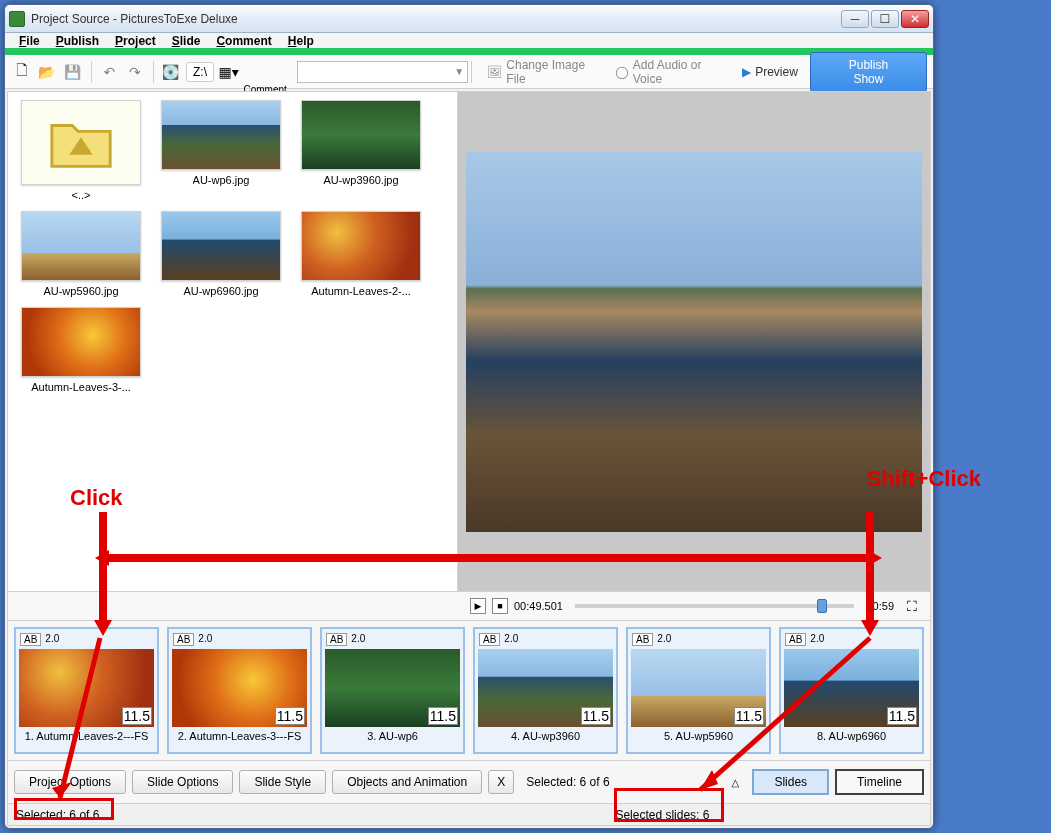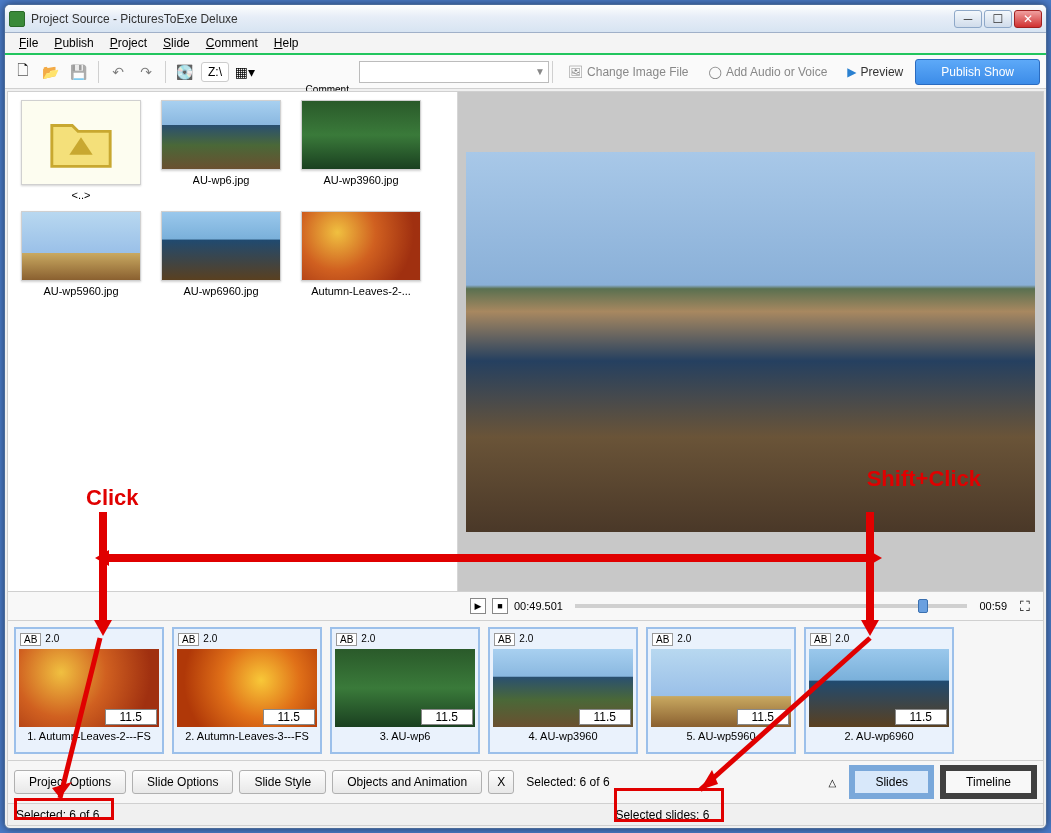--- a/index.html
+++ b/index.html
@@ -1,63 +1,63 @@
 <!DOCTYPE html>
 <html><head>
 <meta charset="utf-8">
 <style>
 * { box-sizing: border-box; margin: 0; padding: 0; font-family: "Segoe UI", Tahoma, sans-serif; }
 body { background: #4a7bc8; padding: 4px; width: 1051px; height: 833px; overflow: hidden; position: relative; }
-.window { background: #f0f0f0; border: 1px solid #4a6b9a; border-radius: 6px; width: 1043px; height: 825px; overflow: hidden; display: flex; flex-direction: column; box-shadow: 0 0 8px rgba(0,0,0,0.5);}
+.window { background: #f0f0f0; border: 1px solid #4a6b9a; border-radius: 6px; width: 930px; height: 825px; overflow: hidden; display: flex; flex-direction: column; box-shadow: 0 0 8px rgba(0,0,0,0.5);}
 .titlebar { height: 28px; background: linear-gradient(#fdfefe,#e6edf7 45%,#d7e4f2); display: flex; align-items: center; padding: 0 4px; border-bottom: 1px solid #a0b0c8;}
 .titlebar-icon { width: 16px; height: 16px; background: #3a8a3a; display: inline-block; margin-right: 6px; border: 1px solid #2a6a2a; border-radius: 2px;}
 .titlebar-text { font-size: 12px; color: #333; flex: 1;}
 .winbtns { display: flex; gap: 2px;}
 .winbtn { width: 28px; height: 18px; border-radius: 3px; display:flex; align-items:center; justify-content:center; font-size:12px; color:#333; background: linear-gradient(#f4f8fc,#d0dceb); border:1px solid #8ea8c8;}
 .winbtn.close { background: linear-gradient(#f0a0a0,#d03030); color:#fff; border-color:#a02020;}
-.menubar { height: 22px; background: #f4f4f4; display:flex; align-items:center; padding: 0 6px; border-bottom:2px solid #22c55e; font-size:12px;}
+.menubar { height: 22px; background: #f4f4f4; display:flex; align-items:center; padding: 0 6px; border-bottom:7px solid #22c55e; font-size:12px;font-weight:bold;}
 .menubar span { padding: 2px 8px; cursor: default;}
 .menubar span::first-letter { text-decoration: underline; }
 .toolbar { height: 34px; background: #fafafa; border-bottom: 1px solid #d0d0d0; display:flex; align-items:center; padding: 0 6px; gap:4px;}
 .tbtn { width:24px; height:24px; display:flex; align-items:center; justify-content:center; border-radius:3px; font-size:14px;}
 .sep { width:1px; height:22px; background:#d0d0d0; margin:0 3px;}
 .drive { font-size:12px; padding: 2px 6px; border:1px solid #ccc; border-radius:3px; background:#fff;}
 .comment-label { font-size:10px; margin-left: auto; margin-right: 6px; margin-top: 36px;}
 .comment-box { width: 190px; height:22px; border:1px solid #bcbcbc; background:#fff; font-size:12px; padding:0 4px;}
 .tool-link { font-size:12px; color:#888; padding: 0 8px; display:flex; align-items:center; gap:4px;}
 .tool-link.preview{color:#333;}
-.publish-btn { background: linear-gradient(#5da9f8,#3c8ce8); color:#fff; font-size:12px; padding: 5px 25px; border-radius:3px; border:1px solid #2a6bc0; margin-left:0;}
+.publish-btn { background: linear-gradient(#5da9f8,#3c8ce8); color:#fff; font-size:12px; padding: 5px 25px; border-radius:3px; border:1px solid #2a6bc0; margin-left:0;text-align:center;}
 .main { flex:1; display:flex; flex-direction:column; background:#fff; border:1px solid #d0d0d0; margin: 2px; overflow:hidden;}
 .upper { display:flex; height: 510px;}
 .browser { width: 450px; background:#fff; border-right: 1px solid #d6d6d6; padding: 8px; overflow:auto;}
 .thumb-grid { display: flex; flex-wrap: wrap; gap: 10px;}
 .thumb-item { width: 130px; display:flex; flex-direction:column; align-items:center;}
 .thumb-box { width:120px; height:70px; border:1px solid #d0d0d0; box-shadow: 0 1px 2px rgba(0,0,0,0.18); background:#888; overflow:hidden; position:relative;}
 .thumb-item.folder .thumb-box{ border:1px solid #d0d0d0; background:#fdfdf0; height:85px; display:flex;align-items:center;justify-content:center;}
 .thumb-caption { font-size:11px; margin-top:4px; text-align:center; max-width:120px; white-space:nowrap; overflow:hidden; text-overflow:ellipsis;}
 .preview-pane { flex:1; display:flex; flex-direction:column; background:#c8c8c8; position:relative;}
 .preview-inner{ flex:1; margin:4px; background:#c8c8c8; display:flex; flex-direction:column; justify-content:center;}
 .preview-img { height: 380px; background: linear-gradient(#a8c8e8 0%, #8ab0d8 35%, #5a7050 36%, #a88860 42%, #254060 55%, #6a5438 75%, #4a3828 100%); position:relative; margin: 0 4px;}
 .playbar { height: 30px; background:#f8f8f8; border-top:1px solid #d0d0d0; display:flex; align-items:center; padding: 0 6px; gap:6px; font-size:11px;}
 .pbtn { width:16px; height:16px; border:1px solid #888; display:flex;align-items:center;justify-content:center; font-size:9px; background:#fff;}
 .slider-track { flex:1; height:4px; background:#d0d0d0; position:relative; margin:0 6px;}
 .slider-thumb { position:absolute; right:10%; top:-5px; width:10px; height:14px; background:#6aa0e0; border:1px solid #3a70b0; border-radius:2px;}
 .timeline { background:#f6f6f6; border-top:1px solid #d0d0d0; padding: 6px; display:flex; gap: 8px; overflow-x:auto; min-height:140px;}
 .slide { width: 150px; border:2px solid #9cc0ea; background:#eaf2fc; position:relative; padding:3px; display:flex; flex-direction:column;}
 .slide-top { font-size:10px; display:flex; gap:4px; padding:1px;text-align:right;}
 .slide-badge { background:#fff; border:1px solid #999; padding:0 3px;}
 .slide-img { height:78px; background:#777; margin-top:2px; position:relative;}
-.slide-dur { position:absolute; bottom:2px; right:2px; background:#fff; font-size:12px; padding:0 14px; border:1px solid #888;}
+.slide-dur { position:absolute; bottom:2px; right:2px; background:#fff; font-size:14px; padding:0 1px; border:1px solid #888;}
 .slide-cap { font-size:11px; text-align:center; padding-top:3px; white-space:nowrap; overflow:hidden; text-overflow:ellipsis;}
 .bottom-bar { height: 44px; background:#f6f6f6; border-top:1px solid #d0d0d0; display:flex; align-items:center; padding: 0 6px; gap:6px;}
 .bbtn { font-size:12px; padding:4px 14px; background:linear-gradient(#fdfdfd,#e8e8e8); border:1px solid #b0b0b0; border-radius:3px;}
 .bbtn.x{ padding:4px 8px;}
 .sel-text { font-size:12px; margin-left: 6px;}
 .tri-btn { margin-left:auto; width:22px; font-size:10px; text-align:center;}
-.tab-btn { font-size:12px; padding:4px 20px; border:6px solid #404040; background:#f8f8f8;}
+.tab-btn { font-size:12px; padding:4px 20px; border:2px solid #404040; background:#f8f8f8;}
 .tab-btn.active { background:#d8e8fa; border-color:#7aa8da;}
 .statusbar { height: 22px; background:#f0f0f0; border-top:1px solid #d0d0d0; display:flex; align-items:center; font-size:12px;}
 .status-block { padding:0 8px; }
 .red-box { position:absolute; border:3px solid #e00000; pointer-events:none;}
 .anno-text { position:absolute; font-weight:bold; color:#e00000; font-size:22px; font-family: Arial, sans-serif;}
 .arrow-line { position:absolute; background:#e00000; pointer-events:none;}
 .arrow-head-down { position:absolute; width:0; height:0; border-left:9px solid transparent; border-right:9px solid transparent; border-top:16px solid #e00000;}
 svg.folder-ico{width:70px;height:60px;}
 
 .land-a { background: linear-gradient(#a8d0f0 0%, #8ab8e0 35%, #2a5070 36%, #4a6838 65%, #6a5030 100%);}
@@ -146,20 +146,24 @@
               <div class="thumb-caption">AU-wp5960.jpg</div>
             </div>
             <div class="thumb-item">
               <div class="thumb-box land-b"></div>
               <div class="thumb-caption">AU-wp6960.jpg</div>
             </div>
             <div class="thumb-item">
               <div class="thumb-box leaf-a"></div>
               <div class="thumb-caption">Autumn-Leaves-2-...</div>
             </div>
+            <div class="thumb-item">
+              <div class="thumb-box leaf-b"></div>
+              <div class="thumb-caption">Autumn-Leaves-3-...</div>
+            </div>
           </div>
       </div>
       <div class="preview-pane">
         <div class="preview-inner">
           <div class="preview-img"></div>
         </div>
       </div>
     </div>
 
     <div class="playbar">
@@ -226,21 +230,21 @@
           <div class="slide-cap">5. AU-wp5960</div>
         </div>
         <div class="slide">
           <div class="slide-top">
             <span class="slide-badge">AB</span>
             <span>2.0</span>
           </div>
           <div class="slide-img land-b">
             <span class="slide-dur">11.5</span>
           </div>
-          <div class="slide-cap">2. AU-wp6960</div>
+          <div class="slide-cap">8. AU-wp6960</div>
         </div>
       </div>
 
     <div class="bottom-bar">
       <span class="bbtn">Project Options</span>
       <span class="bbtn">Slide Options</span>
       <span class="bbtn">Slide Style</span>
       <span class="bbtn">Objects and Animation</span>
       <span class="bbtn x">X</span>
       <span class="sel-text">Selected: 6 of 6</span>
@@ -250,21 +254,21 @@
     </div>
 
     <div class="statusbar">
       <span class="status-block">Selected: 6 of 6</span>
       <span style="flex:0 0 500px"></span>
       <span class="status-block">Selected slides: 6</span>
     </div>
   </div>
 </div>
 
-<div class="anno-text" style="left:70px; top:485px;margin-left:16px;">Click</div>
+<div class="anno-text" style="left:70px; top:485px;">Click</div>
 <div class="anno-text" style="right:70px; top:466px;">Shift+Click</div>
 <div class="arrow-line" style="left:99px; top:512px; width:8px; height:110px;"></div>
 <div class="arrow-head-down" style="left:94px; top:620px;"></div>
 <div class="arrow-line" style="left:866px; top:512px; width:8px; height:110px;"></div>
 <div class="arrow-head-down" style="left:861px; top:620px;"></div>
 <div class="arrow-line" style="left:103px; top:554px; width:768px; height:8px;"></div>
 <div style="position:absolute; left:95px; top:550px; width:0;height:0;border-top:8px solid transparent;border-bottom:8px solid transparent;border-right:14px solid #e00000;"></div>
 <div style="position:absolute; left:868px; top:550px; width:0;height:0;border-top:8px solid transparent;border-bottom:8px solid transparent;border-left:14px solid #e00000;"></div>
 <div class="red-box" style="left:14px; top:798px; width:100px; height:22px;"></div>
 <div class="red-box" style="left:614px; top:788px; width:110px; height:34px;"></div>

